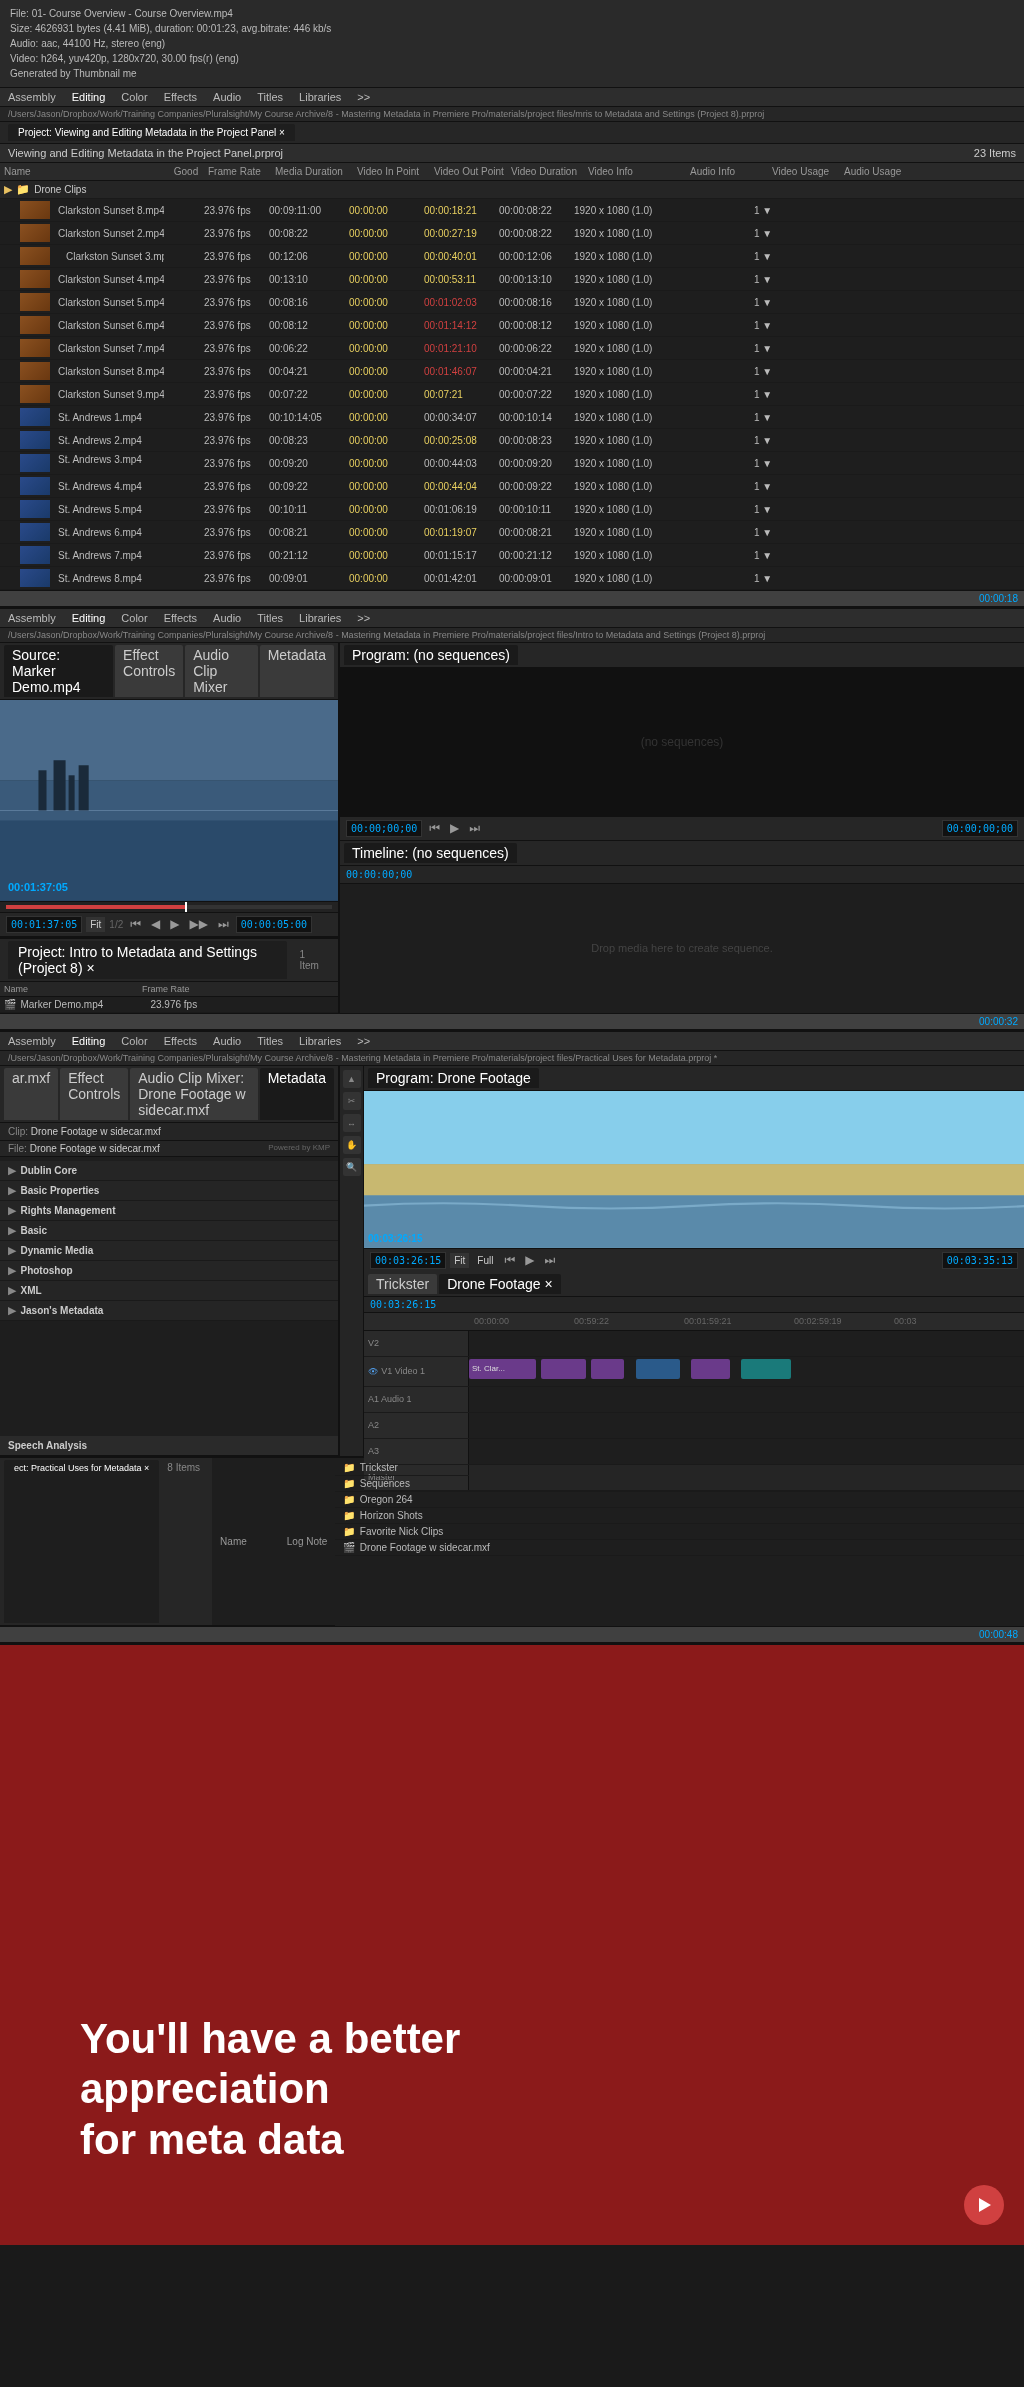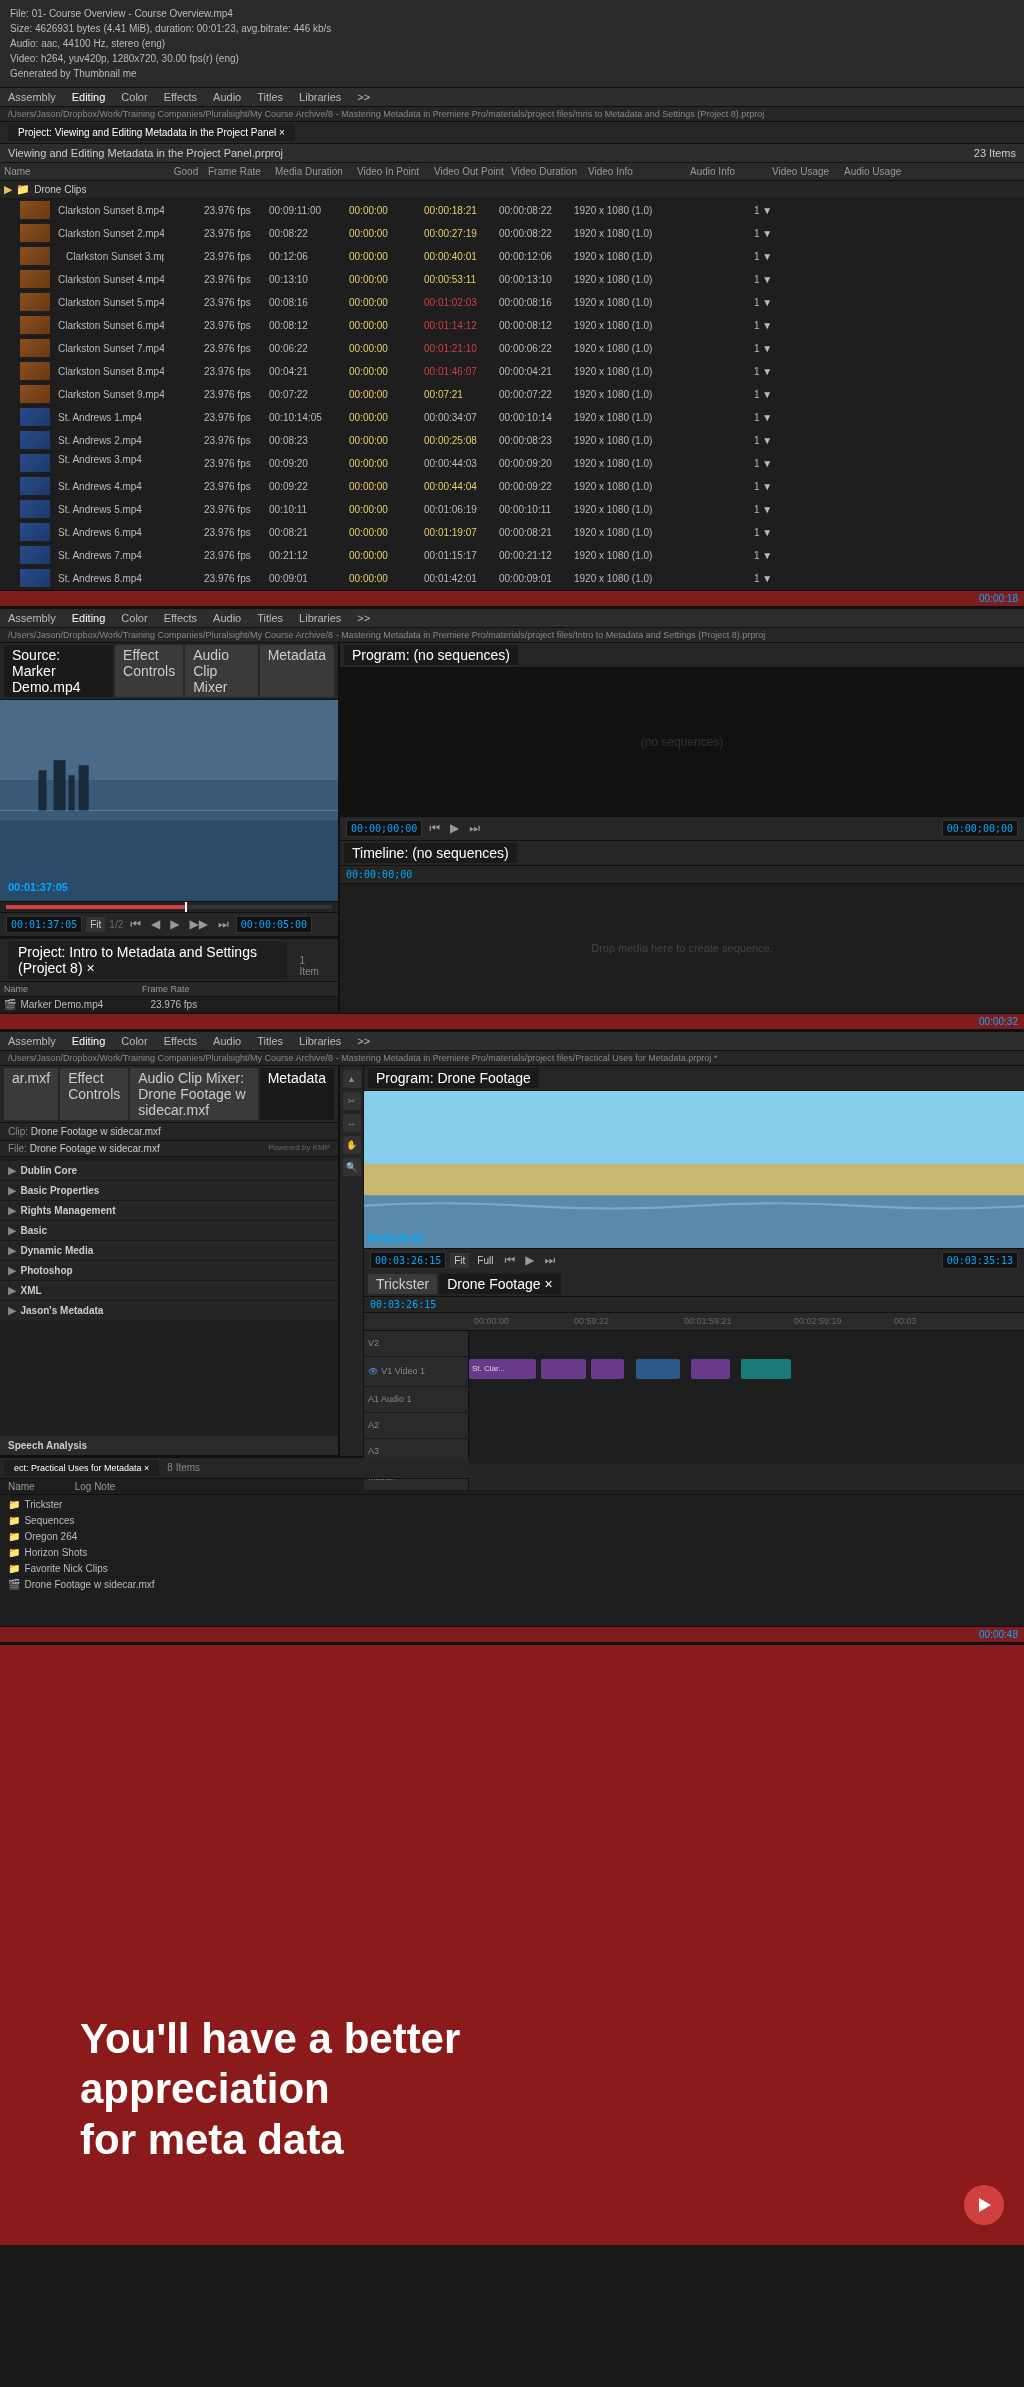--- a/index.html
+++ b/index.html
@@ -43,21 +43,21 @@
       cursor: pointer;
     }
     .menu-bar span.active {
       color: #fff;
     }
 
     
     .panel-tabs {
       background: #262626;
       display: flex;
-      align-items: flex-end;
+      align-items: center;
       padding: 2px 8px;
       border-bottom: 1px solid #111;
       gap: 4px;
     }
     .panel-tab {
       background: #3a3a3a;
       color: #ccc;
       padding: 3px 10px;
       font-size: 10px;
       border-radius: 2px 2px 0 0;
@@ -162,21 +162,21 @@
       overflow: hidden;
       white-space: nowrap;
       text-overflow: ellipsis;
     }
     .timecode-yellow { color: #e8d060; }
     .timecode-red { color: #d04040; }
     .timecode-normal { color: #bbb; }
 
     
     .bottom-bar {
-      background: #7f1d1d;
+      background: #404040;
       display: flex;
       justify-content: flex-end;
       padding: 2px 6px;
       font-size: 9px;
       color: #666;
       border-top: 1px solid #111;
     }
     .timecode-display {
       color: #0af;
       font-size: 10px;
@@ -390,21 +390,21 @@
     }
     .clip-purple { background: #6a3a8a; color: #ddd; }
     .clip-blue { background: #2a5a8a; color: #ddd; }
     .clip-teal { background: #1a7a7a; color: #ddd; }
 
     
     .bottom-project {
       height: 170px;
       background: #1e1e1e;
       display: flex;
-      flex-direction: column;
+      flex-direction: row;
       border-top: 2px solid #111;
     }
     .bottom-project-tabs {
       background: #262626;
       display: flex;
       padding: 2px 4px;
       border-bottom: 1px solid #111;
     }
     .bottom-project-content {
       flex: 1;

